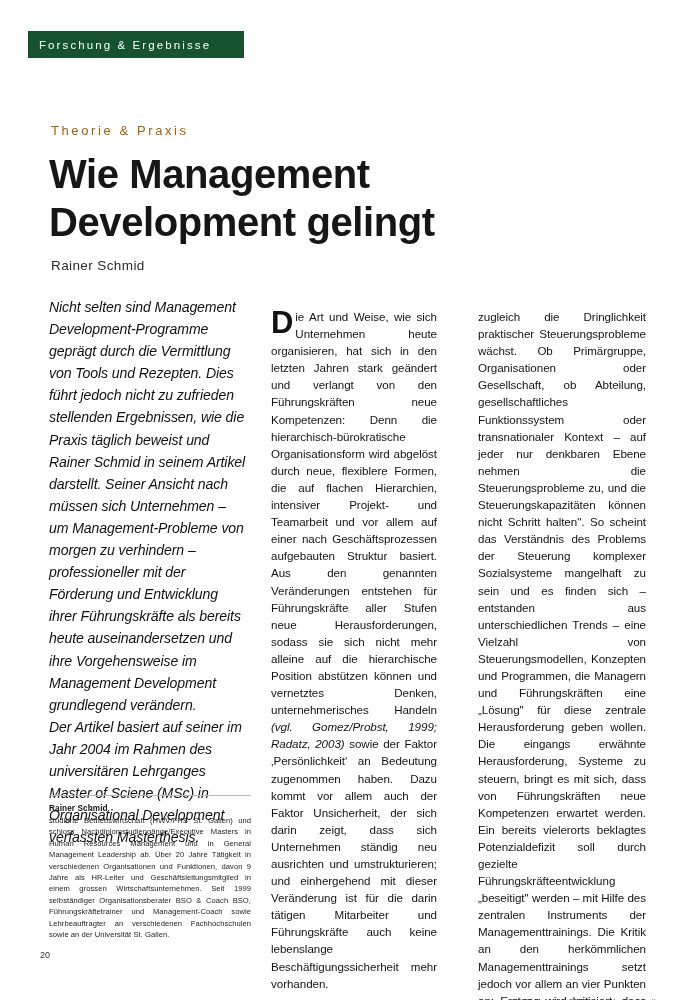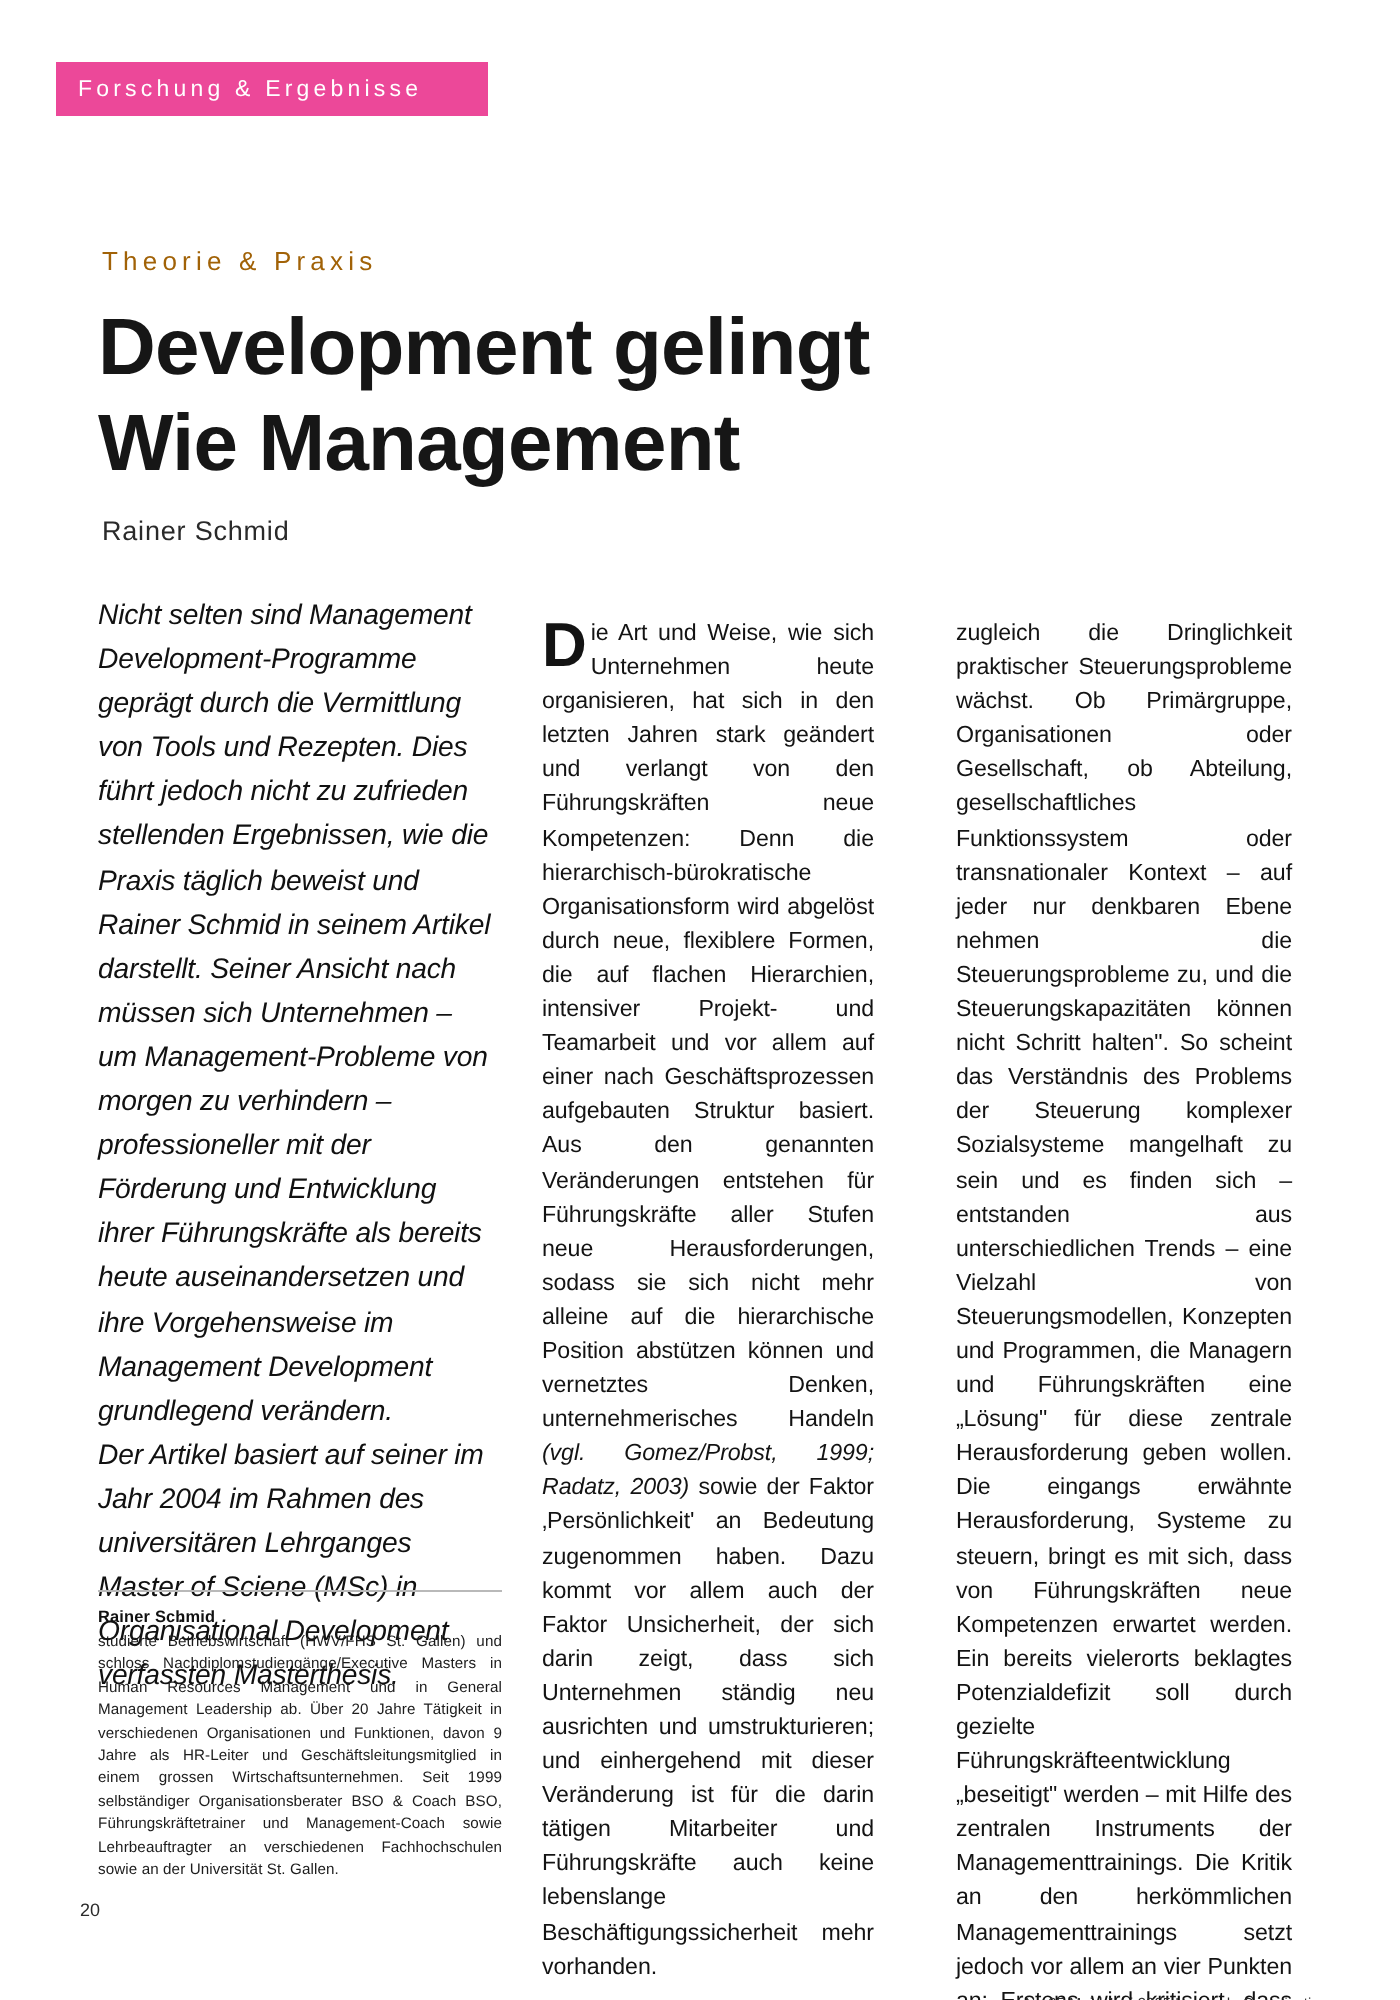--- a/index.html
+++ b/index.html
@@ -21,21 +21,21 @@
     background: #ffffff;
   }
 
   
   .banner {
     position: absolute;
     left: 28px;
     top: 31px;
     width: 216px;
     height: 27px;
-    background: #ec4899;
+    background: #14532d;
     display: flex;
     align-items: center;
   }
   .banner-label {
     color: #ffffff;
     font-size: 11.5px;
     letter-spacing: 2.1px;
     padding-left: 11px;
     font-weight: 400;
     white-space: nowrap;
@@ -166,22 +166,22 @@
 
 <div class="page">
 
   <div class="banner">
     <span class="banner-label">Forschung &amp; Ergebnisse</span>
   </div>
 
   <div class="eyebrow">Theorie &amp; Praxis</div>
 
   <div class="headline">
+    <span class="headline-line">Wie Management</span>
     <span class="headline-line">Development gelingt</span>
-    <span class="headline-line">Wie Management</span>
   </div>
 
   <div class="byline">Rainer Schmid</div>
 
   <div class="col col-1">
     <div class="lead">
       <p>Nicht selten sind Management Development-Programme geprägt durch die Vermittlung von Tools und Rezepten. Dies führt jedoch nicht zu zufrieden stellenden Ergebnissen, wie die Praxis täglich beweist und Rainer Schmid in seinem Artikel darstellt. Seiner Ansicht nach müssen sich Unternehmen – um Management-Probleme von morgen zu verhindern – professioneller mit der Förderung und Entwicklung ihrer Führungskräfte als bereits heute auseinandersetzen und ihre Vorgehensweise im Management Development grundlegend verändern.</p>
       <p>Der Artikel basiert auf seiner im Jahr 2004 im Rahmen des universitären Lehrganges Master of Sciene (MSc) in Organisational Development verfassten Masterthesis.</p>
     </div>
   </div>

